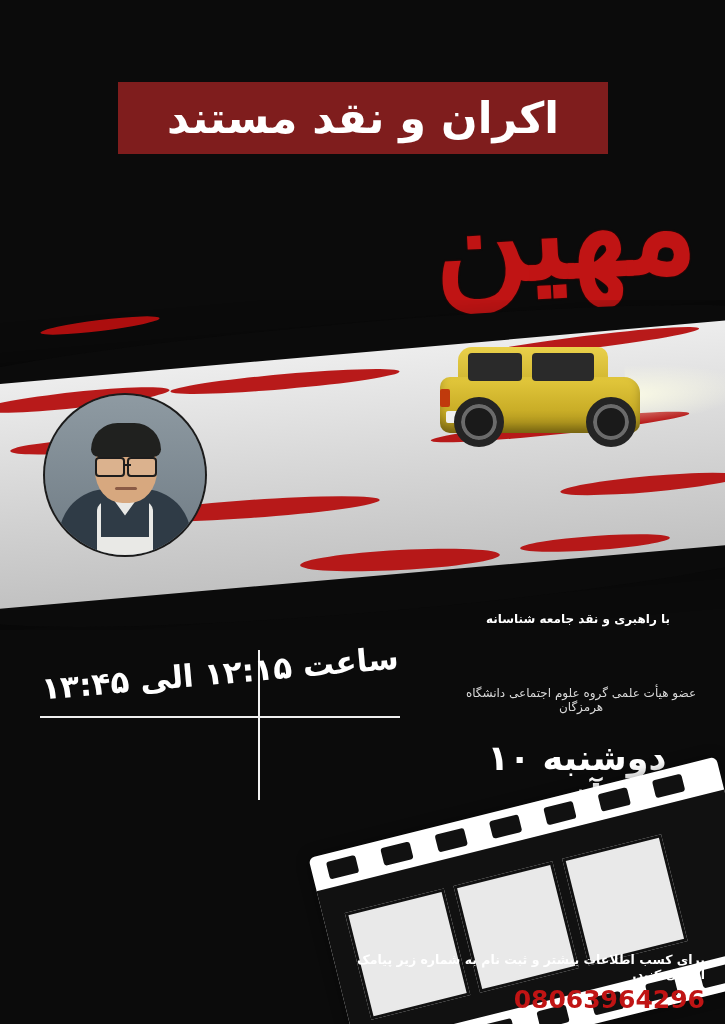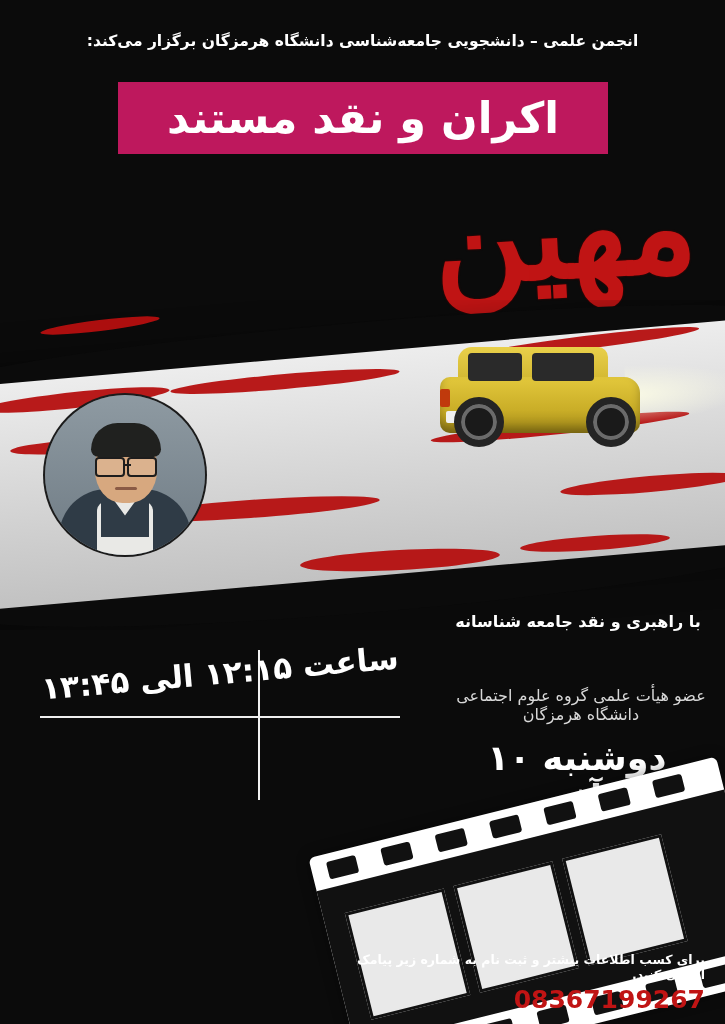--- a/index.html
+++ b/index.html
@@ -17,21 +17,21 @@
   .org-line{
     position:absolute;top:30px;left:0;right:0;
     text-align:center;font-weight:bold;font-size:15.5px;
     letter-spacing:0px;color:#ffffff;
     line-height:1.5;
     direction:rtl;
   }
 
   .title-band{
     position:absolute;top:82px;left:118px;width:490px;height:72px;
-    background:#be185d;
+    background:#7f1d1d;
     display:flex;align-items:center;justify-content:center;
   }
   .title-band span{
     font-size:43px;font-weight:bold;color:#ffffff;letter-spacing:0px;
     direction:rtl;
   }
 
   
   .film-title{
     position:absolute;top:168px;right:28px;
@@ -161,29 +161,29 @@
     position:absolute;top:7px;left:30px;width:8px;height:2px;background:#1d1d1d;
   }
   .ph-mouth{
     position:absolute;top:92px;left:70px;width:22px;height:3px;
     background:#8a5a45;border-radius:2px;
   }
 
   
   .sub-caption{
     position:absolute;top:612px;right:22px;width:250px;text-align:center;
-    font-size:16px;font-weight:bold;color:#fff;direction:rtl;
+    font-size:12px;font-weight:bold;color:#fff;direction:rtl;
   }
   .speaker-name{
     position:absolute;top:640px;right:18px;width:258px;text-align:center;
     font-size:33px;font-weight:bold;color:#fff;direction:rtl;letter-spacing:0;
   }
   .speaker-role{
     position:absolute;top:686px;right:10px;width:268px;text-align:center;
-    font-size:16px;color:#d8d8d8;direction:rtl;
+    font-size:12px;color:#d8d8d8;direction:rtl;
   }
   .date{
     position:absolute;top:738px;right:28px;width:240px;text-align:center;
     font-size:35px;font-weight:bold;color:#fff;direction:rtl;
   }
 
   
   .divider{
     position:absolute;top:650px;left:258px;width:2px;height:150px;
     background:#f2f2f2;
@@ -247,21 +247,20 @@
   .footer-phone{
     position:absolute;bottom:10px;right:20px;width:360px;text-align:right;
     font-size:25px;color:#c01414;font-weight:bold;direction:ltr;
   }
 </style>
 </head>
 <body>
 
 <div class="poster">
 
-  <div class="org-line">انجمن علمی – دانشجویی جامعه‌شناسی دانشگاه هرمزگان برگزار می‌کند:</div>
 
   <div class="title-band">
     <span>اکران و نقد مستند</span>
   </div>
 
   <div class="film-title">مهین</div>
 
   <div class="road-wrap">
     <div class="road"></div>
     <div class="blood b10"></div>
@@ -337,15 +336,15 @@
     <div class="hole" style="bottom:8px;left:184px"></div>
     <div class="hole" style="bottom:8px;left:240px"></div>
     <div class="hole" style="bottom:8px;left:296px"></div>
     <div class="hole" style="bottom:8px;left:352px"></div>
     <div class="frame" style="top:62px;left:22px"></div>
     <div class="frame" style="top:62px;left:134px"></div>
     <div class="frame" style="top:62px;left:246px"></div>
   </div>
 
   <div class="footer-note">برای کسب اطلاعات بیشتر و ثبت نام به شماره زیر پیامک ارسال کنید.</div>
-  <div class="footer-phone">08367199267</div>
+  <div class="footer-phone">08063964296</div>
 
 </div>
 
 </body></html>

